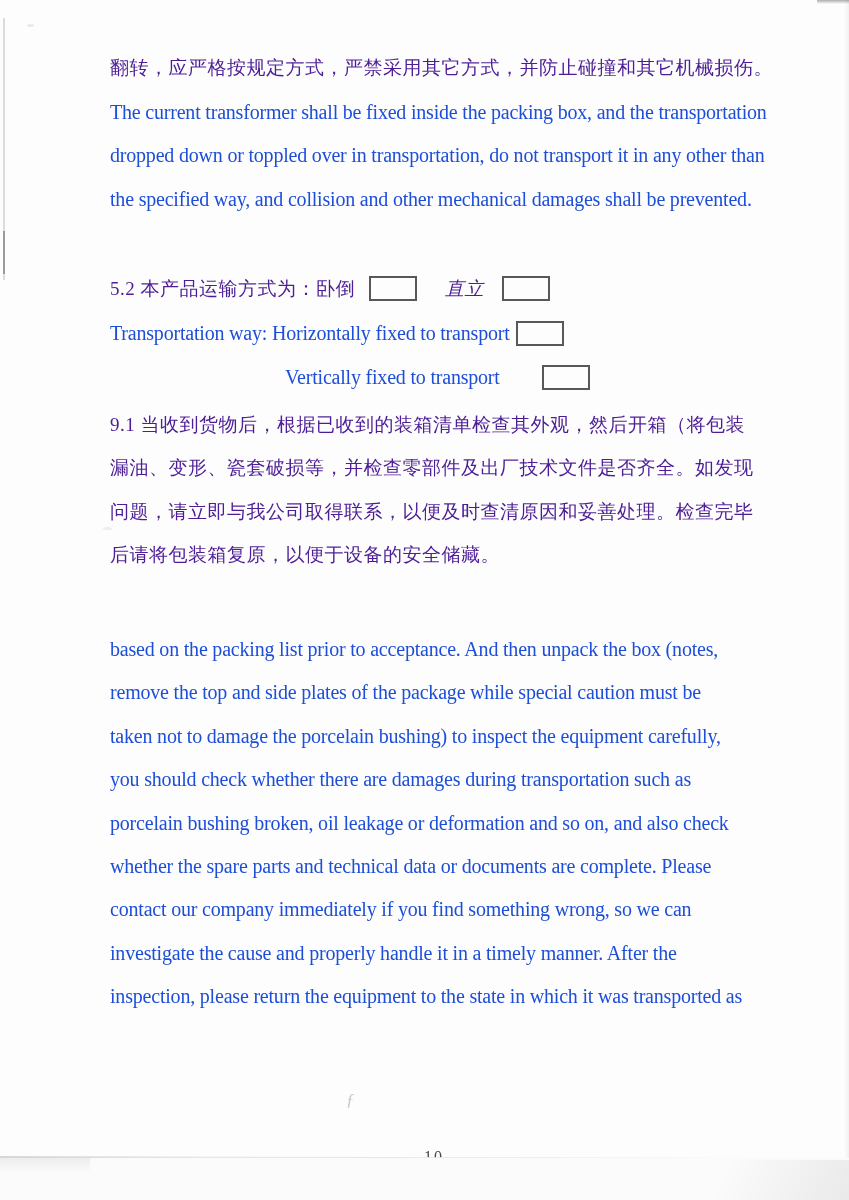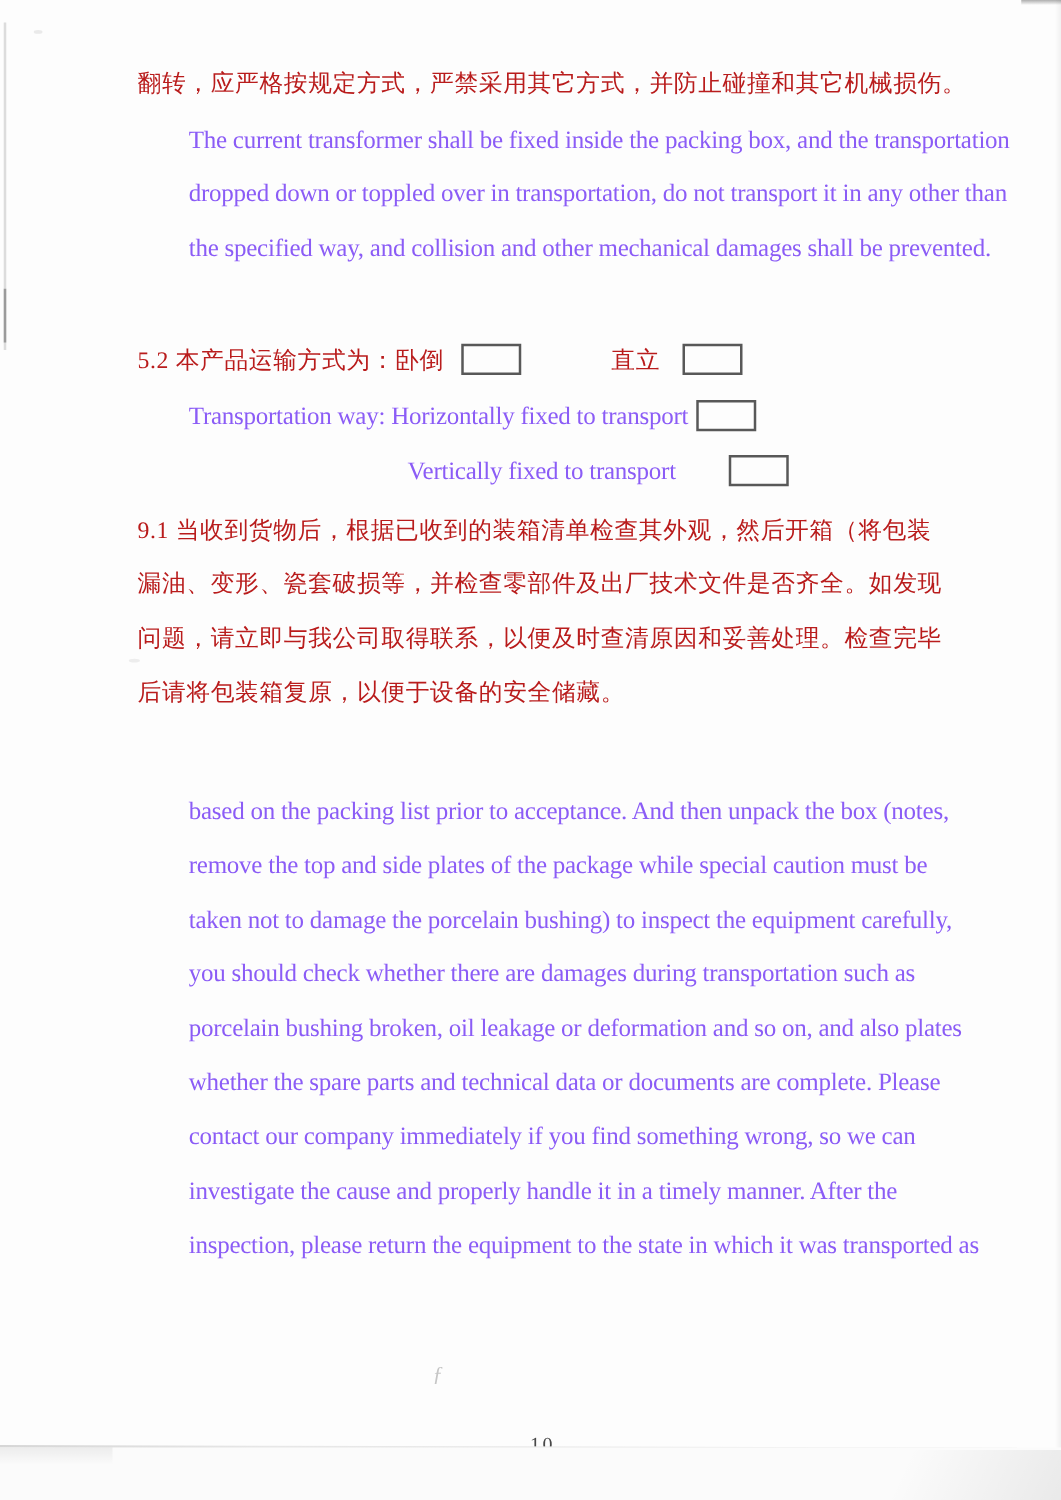--- a/index.html
+++ b/index.html
@@ -2,31 +2,31 @@
 <html lang="en"><head>
 <meta charset="utf-8">
 <style>
   html,body{margin:0;padding:0;background:#fdfdfd;}
   .page{
     position:relative;width:849px;height:1200px;background:#fdfdfd;
     overflow:hidden;font-family:"Liberation Serif","DejaVu Serif",serif;
   }
   
   .block{position:absolute;left:110px;width:676px;}
-  .zh{color:#b91c1c;font-size:19px;letter-spacing:0.5px;}
-  .en{color:#8b5cf6;font-size:20px;letter-spacing:-0.2px;margin-left:41px;}
+  .zh{color:#4c1d95;font-size:19px;letter-spacing:0.5px;}
+  .en{color:#1d4ed8;font-size:20px;letter-spacing:-0.2px;}
   .line{height:43.4px;line-height:43.4px;white-space:nowrap;}
   .sec52 .line{height:44px;line-height:44px;}
   .indent{padding-left:175px;}
   
   .cbox{
     display:inline-block;width:44px;height:21px;border:2px solid #585858;
     vertical-align:middle;margin-top:-4px;background:transparent;
   }
-  .mL14{margin-left:14px;} .mL56{margin-left:72px;} .mL18{margin-left:18px;}
+  .mL14{margin-left:14px;} .mL56{margin-left:28px;font-style:italic;} .mL18{margin-left:18px;}
   .mL6{margin-left:6px;}  .mL42{margin-left:42px;}
   
   .pagenum{
     position:absolute;left:424px;top:1148px;font-size:16px;color:#474747;
     letter-spacing:2px;color:#484848;
   }
   
   .edge-left-line{position:absolute;left:3px;top:18px;width:2px;height:262px;background:#dcdcdc;}
   .edge-left-dark{position:absolute;left:3px;top:231px;width:2px;height:43px;background:#9b9b9b;}
   .corner-top-right{position:absolute;right:0;top:0;width:32px;height:4px;
@@ -87,21 +87,21 @@
       <div class="line">漏油、变形、瓷套破损等，并检查零部件及出厂技术文件是否齐全。如发现</div>
       <div class="line">问题，请立即与我公司取得联系，以便及时查清原因和妥善处理。检查完毕</div>
       <div class="line">后请将包装箱复原，以便于设备的安全储藏。</div>
     </div>
 
   <div class="block en" style="top:628px;">
       <div class="line">based on the packing list prior to acceptance. And then unpack the box (notes,</div>
       <div class="line">remove the top and side plates of the package while special caution must be</div>
       <div class="line">taken not to damage the porcelain bushing) to inspect the equipment carefully,</div>
       <div class="line">you should check whether there are damages during transportation such as</div>
-      <div class="line">porcelain bushing broken, oil leakage or deformation and so on, and also plates</div>
+      <div class="line">porcelain bushing broken, oil leakage or deformation and so on, and also check</div>
       <div class="line">whether the spare parts and technical data or documents are complete. Please</div>
       <div class="line">contact our company immediately if you find something wrong, so we can</div>
       <div class="line">investigate the cause and properly handle it in a timely manner. After the</div>
       <div class="line">inspection, please return the equipment to the state in which it was transported as</div>
     </div>
 
   <div class="smudge-f">ƒ</div>
   <div class="pagenum">10</div>
 
   <div class="bottom-rule"></div>

